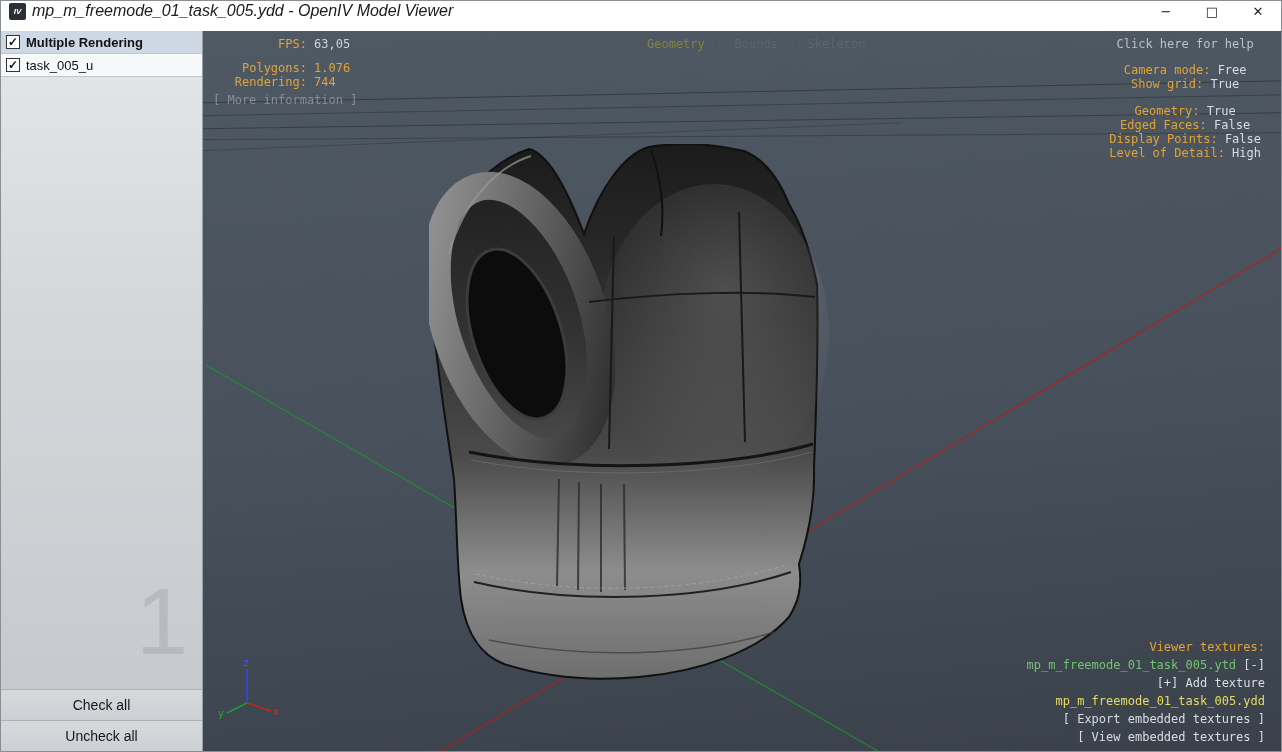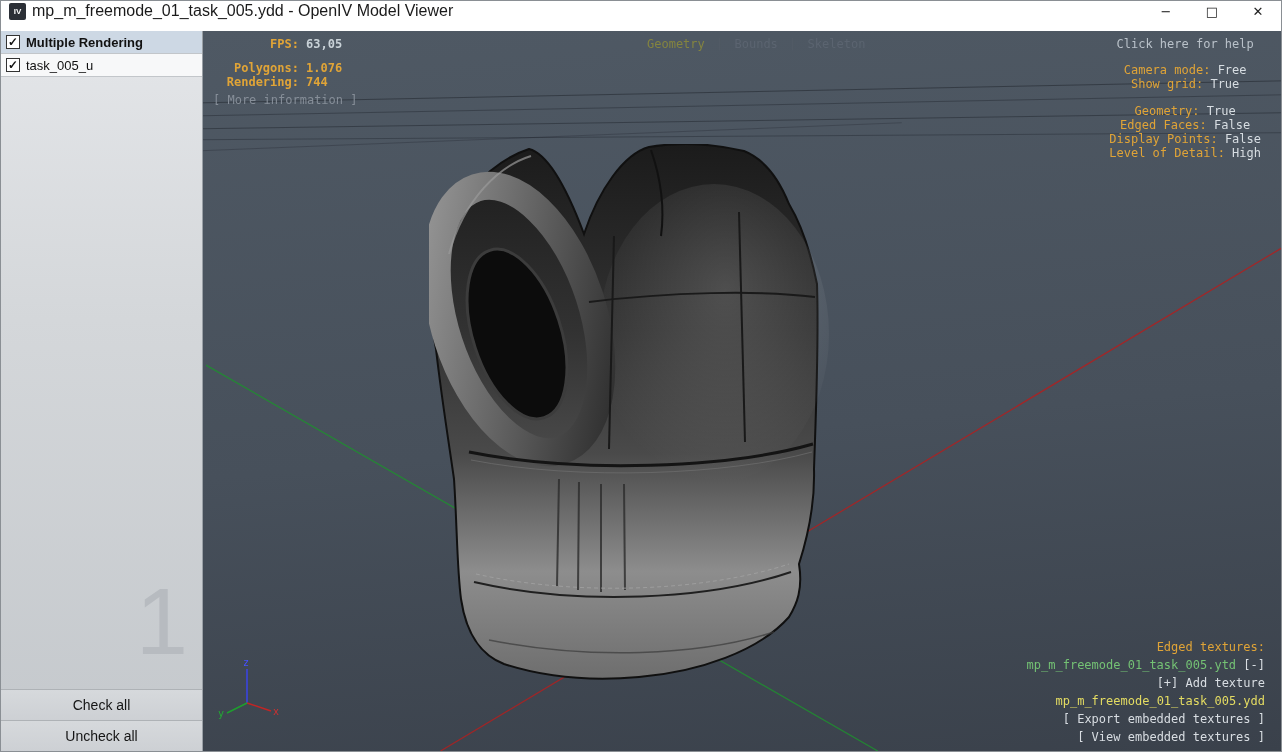--- a/index.html
+++ b/index.html
@@ -3,21 +3,21 @@
 <meta charset="utf-8">
 <style>
   * { box-sizing: border-box; margin: 0; padding: 0; }
   html, body { width: 1282px; height: 752px; background: #000; overflow: hidden;
                font-family: "Liberation Sans", sans-serif; }
   .window { position: relative; width: 1282px; height: 752px; background: #fff;
             border: 1px solid #8a8f94; }
 
   
   .titlebar { position: absolute; top: 0; left: 0; right: 0; height: 20px;
-              background: #ffffff; display: flex; align-items: center; }
+              background: #ffffff; display: flex; align-items: center; font-style: italic; }
   .app-icon { width: 17px; height: 17px; margin: 0 6px 0 8px; background: #2b2f36;
               color: #fff; font-size: 8px; font-weight: bold; display: flex;
               align-items: center; justify-content: center; border-radius: 2px; }
   .win-title { font-size: 16px; color: #1a1a1a; flex: 1; }
   .win-controls { display: flex; height: 30px; }
   .win-btn { width: 46px; height: 30px; display: flex; align-items: center;
              justify-content: center; font-size: 13px; color: #222;
              font-family: "DejaVu Sans", sans-serif; cursor: default; }
 
   
@@ -49,21 +49,21 @@
   .grid-svg, .vest-svg { position: absolute; }
   .grid-svg { inset: 0; width: 100%; height: 100%; }
   .vest-svg { left: 226px; top: 113px; width: 405px; height: 545px; }
 
   .ov { position: absolute; white-space: nowrap; }
   .lbl { color: #e0a437; }
   .val { color: #d7dde2; }
   .val-fps { color: #c9d2d8; }
   .val-orange { color: #e0a437; }
 
-  .stats { top: 6px; left: 4px; font-weight: bold; }
+  .stats { top: 6px; left: 12px; }
   .stat-row { display: flex; line-height: 14px; }
   .stat-row .lbl { width: 92px; text-align: right; }
   .stat-row .val, .stat-row .val-fps, .stat-row .val-orange { margin-left: 7px; }
   .stat-row.gap { margin-top: 10px; }
   .more-info { top: 62px; left: 10px; color: #868e98; cursor: default; }
 
   .modes { top: 6px; left: 444px; }
   .mode-geometry { color: #84843f; }
   .mode-dim { color: #5b6470; }
   .mode-sep { color: #525b66; margin: 0 4px; }
@@ -226,21 +226,21 @@
         <span class="lbl">Display Points:</span>
         <span class="val">False</span>
       </div>
       <div class="setting-row">
         <span class="lbl">Level of Detail:</span>
         <span class="val">High</span>
       </div>
     </div>
 
     <div class="ov textures">
-      <div class="lbl">Edged textures:</div>
+      <div class="lbl">Viewer textures:</div>
       <div>
         <span class="t-green">mp_m_freemode_01_task_005.ytd</span>
         <span class="t-white">[-]</span>
       </div>
       <div class="t-white">[+] Add texture</div>
       <div class="t-yellow">mp_m_freemode_01_task_005.ydd</div>
       <div class="t-white">[ Export embedded textures ]</div>
       <div class="t-white">[ View embedded textures ]</div>
     </div>
 

